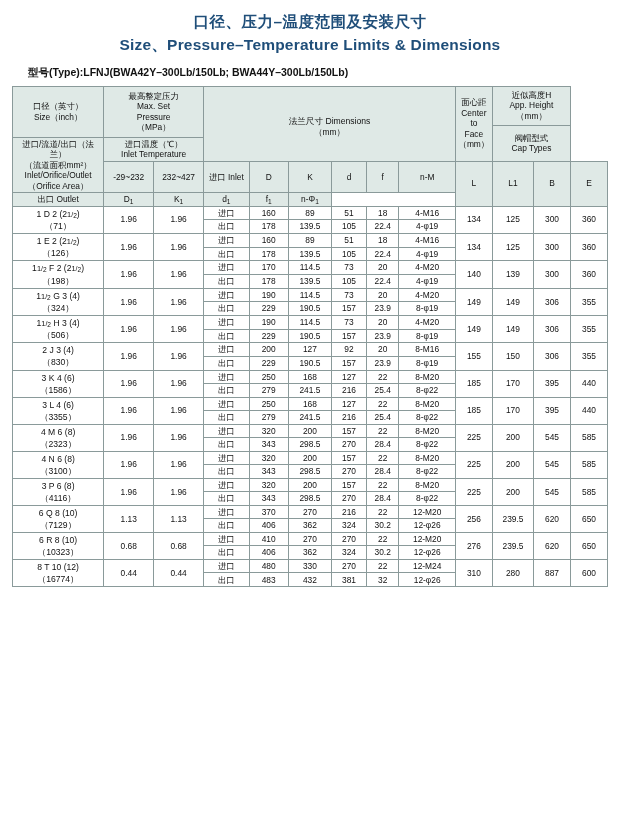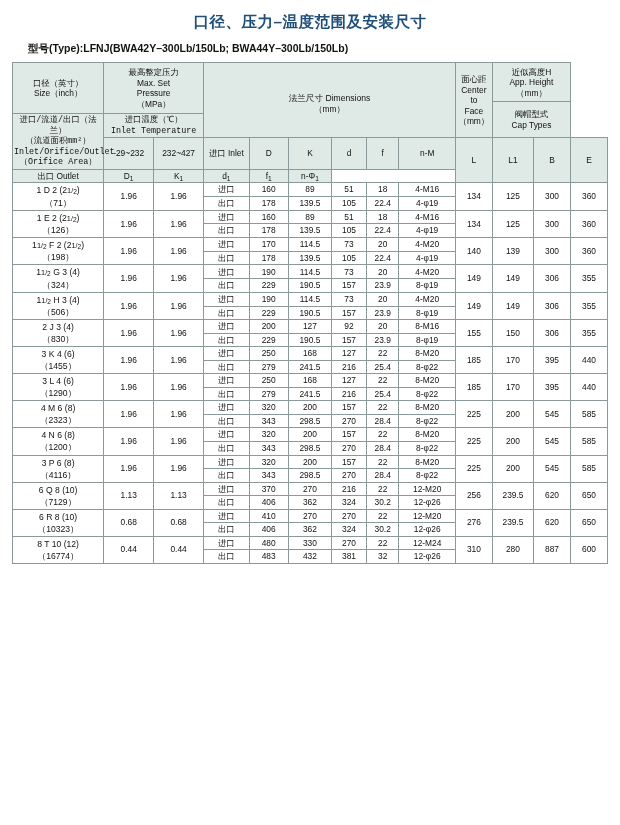--- a/index.html
+++ b/index.html
@@ -40,21 +40,21 @@
     padding:1px 1px;
     color:#111;
   }
   .hdr{
     background:#dfe9e6;
     font-weight:normal;
     font-size:8.2px;
     line-height:1.35;
     padding:3px 2px;
   }
-  .hdr-sm{font-size:7.6px;font-family:Liberation Mono, monospace;}
+  .hdr-sm{font-size:7.6px;}
   .sizecell{
     font-size:8.6px;line-height:1.4;
   }
   .sub{font-size:6.6px;vertical-align:baseline;position:relative;top:2px;}
   .frac{font-size:7.4px;}
   .inout{font-size:8.2px;}
   .num{font-size:8.4px;}
   .dim-head{font-size:8.6px;margin-top:7px;}
   col.c-size{width:84px;}
   col.c-p1{width:46px;}
@@ -70,20 +70,21 @@
   col.c-b{width:34px;}
   col.c-e{width:34px;}
 </style>
 </head>
 <body>
 
 <div class="page">
 
   <div class="title-block">
     <div class="title-cn">口径、压力–温度范围及安装尺寸</div>
+    <div class="title-en">Size、Pressure–Temperature Limits &amp; Dimensions</div>
   </div>
 
   <div class="type-line">型号(Type):LFNJ(BWA42Y–300Lb/150Lb; BWA44Y–300Lb/150Lb)</div>
 
   <table class="main">
     <colgroup>
       <col class="c-size">
         <col class="c-p1">
         <col class="c-p2">
         <col class="c-io">
@@ -319,21 +320,21 @@
           <td class="inout">出口</td>
           <td class="num">229</td>
           <td class="num">190.5</td>
           <td class="num">157</td>
           <td class="num">23.9</td>
           <td class="num">8-φ19</td>
         </tr>
         <tr>
           <td class="sizecell" rowspan="2">
             <div class="sizecell">3 K 4 (6)</div>
-            <div class="sizecell">（1455）</div>
+            <div class="sizecell">（1586）</div>
           </td>
           <td class="num" rowspan="2">1.96</td>
           <td class="num" rowspan="2">1.96</td>
           <td class="inout">进口</td>
           <td class="num">250</td>
           <td class="num">168</td>
           <td class="num">127</td>
           <td class="num">22</td>
           <td class="num">8-M20</td>
           <td class="num" rowspan="2">185</td>
@@ -345,21 +346,21 @@
           <td class="inout">出口</td>
           <td class="num">279</td>
           <td class="num">241.5</td>
           <td class="num">216</td>
           <td class="num">25.4</td>
           <td class="num">8-φ22</td>
         </tr>
         <tr>
           <td class="sizecell" rowspan="2">
             <div class="sizecell">3 L 4 (6)</div>
-            <div class="sizecell">（1290）</div>
+            <div class="sizecell">（3355）</div>
           </td>
           <td class="num" rowspan="2">1.96</td>
           <td class="num" rowspan="2">1.96</td>
           <td class="inout">进口</td>
           <td class="num">250</td>
           <td class="num">168</td>
           <td class="num">127</td>
           <td class="num">22</td>
           <td class="num">8-M20</td>
           <td class="num" rowspan="2">185</td>
@@ -397,21 +398,21 @@
           <td class="inout">出口</td>
           <td class="num">343</td>
           <td class="num">298.5</td>
           <td class="num">270</td>
           <td class="num">28.4</td>
           <td class="num">8-φ22</td>
         </tr>
         <tr>
           <td class="sizecell" rowspan="2">
             <div class="sizecell">4 N 6 (8)</div>
-            <div class="sizecell">（1200）</div>
+            <div class="sizecell">（3100）</div>
           </td>
           <td class="num" rowspan="2">1.96</td>
           <td class="num" rowspan="2">1.96</td>
           <td class="inout">进口</td>
           <td class="num">320</td>
           <td class="num">200</td>
           <td class="num">157</td>
           <td class="num">22</td>
           <td class="num">8-M20</td>
           <td class="num" rowspan="2">225</td>

